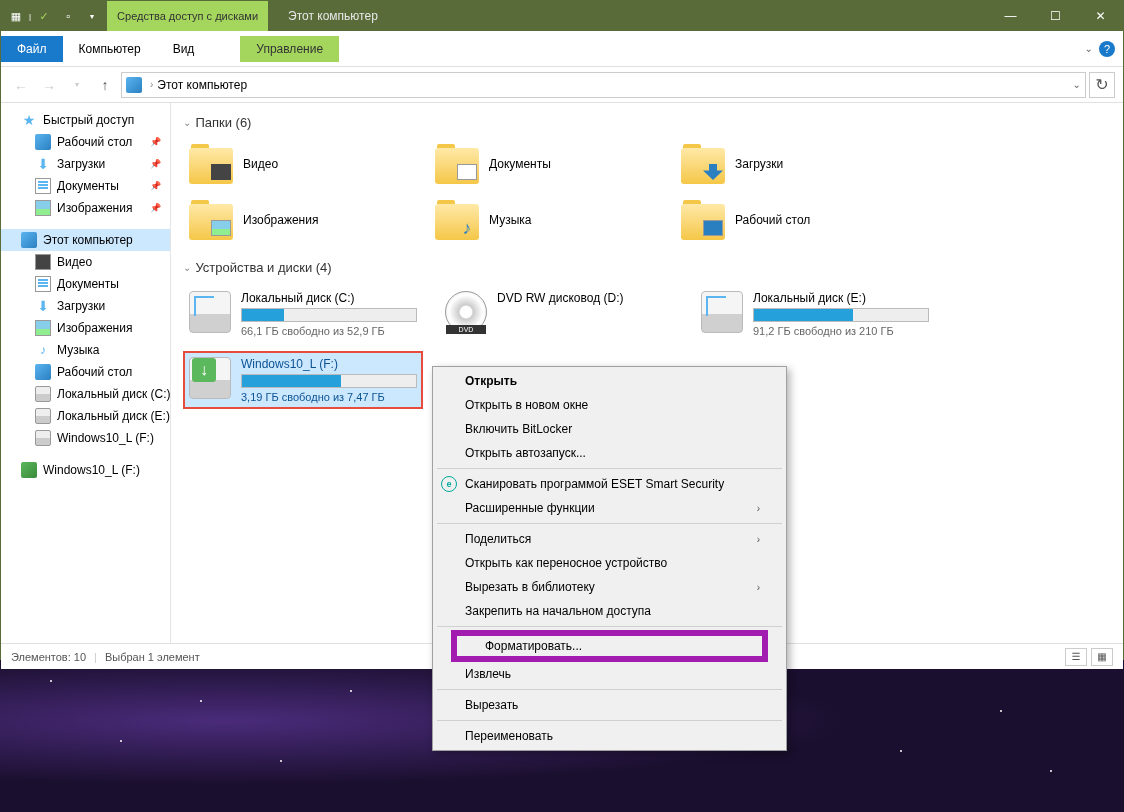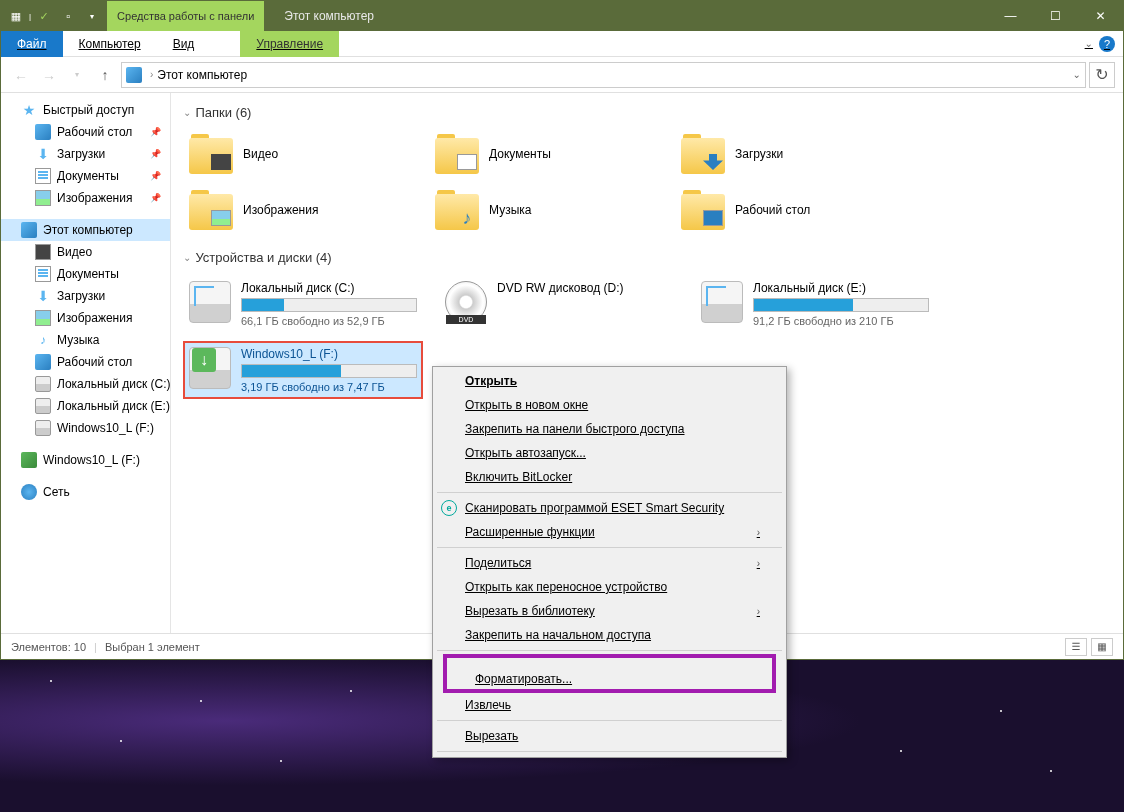--- a/index.html
+++ b/index.html
@@ -6,21 +6,21 @@
 body { width: 1124px; height: 812px; background: #1a0f2e; overflow: hidden; position: relative; }
 .window { position: absolute; top: 0; left: 0; width: 1124px; height: 660px; background: #fff; border: 1px solid #5a6b3a; }
 .titlebar { height: 30px; background: #5a6b3a; display: flex; align-items: center; color: #fff; }
 .qat { display: flex; align-items: center; gap: 2px; padding: 0 4px; }
 .qat-btn { width: 22px; height: 22px; display: flex; align-items: center; justify-content: center; font-size: 11px; color: #fff; cursor: pointer; }
 .qat-sep { color: #fff; font-size: 8px; }
 .ribbon-ctx { background: #a4d65e; color: #333; padding: 5px 10px; font-size: 11px; height: 30px; display: flex; align-items: center; }
 .title-text { margin-left: 20px; font-size: 12px; color: #e8e8e8; }
 .title-spacer { flex: 1; }
 .win-btn { width: 45px; height: 30px; display: flex; align-items: center; justify-content: center; color: #fff; cursor: pointer; font-size: 12px; }
-.ribbon { height: 26px; background: #fff; border-bottom: 1px solid #e0e0e0; display: flex; align-items: center; text-decoration: underline; }
+.ribbon { height: 36px; background: #fff; border-bottom: 1px solid #e0e0e0; display: flex; align-items: center; }
 .ribbon-tab { padding: 0 16px; font-size: 12px; height: 26px; display: flex; align-items: center; cursor: pointer; }
 .ribbon-tab.file { background: #1979ca; color: #fff; }
 .ribbon-tab.ctx { background: #a4d65e; color: #333; }
 .ribbon-right { margin-left: auto; display: flex; align-items: center; gap: 6px; padding-right: 8px; }
 .ribbon-expand { font-size: 10px; color: #666; cursor: pointer; }
 .help-icon { width: 16px; height: 16px; border-radius: 50%; background: #1979ca; color: #fff; display: flex; align-items: center; justify-content: center; font-size: 11px; cursor: pointer; }
 .navbar { height: 36px; display: flex; align-items: center; padding: 4px 8px; gap: 4px; border-bottom: 1px solid #e0e0e0; background: #fff; }
 .nav-btn { width: 24px; height: 24px; display: flex; align-items: center; justify-content: center; color: #ccc; cursor: pointer; font-size: 14px; }
 .nav-btn.enabled { color: #555; }
 .addressbar { flex: 1; height: 26px; border: 1px solid #ccc; display: flex; align-items: center; padding: 0 4px; }
@@ -75,23 +75,23 @@
 .drive-info { flex: 1; min-width: 0; }
 .drive-name { font-size: 12px; margin-bottom: 3px; }
 .drive-bar { height: 14px; border: 1px solid #bbb; background: #eee; margin-bottom: 3px; position: relative; }
 .drive-bar-fill { height: 100%; background: #26a0da; }
 .drive-free { font-size: 11px; color: #666; }
 .statusbar { height: 26px; border-top: 1px solid #e0e0e0; display: flex; align-items: center; padding: 0 10px; font-size: 11px; color: #555; background: #fff; }
 .status-sep { margin: 0 8px; color: #ccc; }
 .status-right { margin-left: auto; display: flex; gap: 4px; }
 .view-btn { width: 22px; height: 18px; border: 1px solid #ccc; cursor: pointer; display: flex; align-items: center; justify-content: center; font-size: 10px; }
 .context-menu { position: absolute; top: 366px; left: 432px; width: 355px; background: #f0f0f0; border: 1px solid #a0a0a0; box-shadow: 3px 3px 8px rgba(0,0,0,0.3); padding: 2px; font-size: 12px; z-index: 100; }
-.ctx-item { padding: 5px 24px 5px 30px; cursor: pointer; position: relative; display: flex; align-items: center; text-decoration: underline; }
+.ctx-item { padding: 5px 24px 5px 30px; cursor: pointer; position: relative; display: flex; align-items: center; }
 .ctx-item.bold { font-weight: 600; }
-.ctx-item.highlight { border: 4px solid #a21caf; margin: 0 8px; padding: 14px 22px 3px 28px; }
+.ctx-item.highlight { border: 6px solid #a21caf; margin: 0 16px; padding: 3px 22px 3px 28px; }
 .ctx-arrow { margin-left: auto; font-size: 10px; color: #555; }
 .ctx-sep { height: 1px; background: #d0d0d0; margin: 3px 2px; }
 .ctx-icon { position: absolute; left: 6px; width: 16px; height: 16px; display: flex; align-items: center; justify-content: center; }
 .eset-icon { border: 1.5px solid #00a99d; border-radius: 50%; color: #00a99d; font-size: 9px; font-weight: bold; }
 .desktop-bg { position: absolute; top: 660px; left: 0; width: 1124px; height: 152px; background: radial-gradient(ellipse at 20% 40%, #4a2b7a 0%, #1a0f2e 50%), radial-gradient(ellipse at 80% 60%, #3a1b5a 0%, transparent 40%); overflow: hidden; }
 .star { position: absolute; width: 2px; height: 2px; background: #fff; border-radius: 50%; }
 </style>
 </head>
 <body>
 
@@ -109,21 +109,21 @@
 <div class="window">
 
   <div class="titlebar">
     <div class="qat">
       <div class="qat-btn">▦</div>
       <div class="qat-sep">|</div>
       <div class="qat-btn" style="color:#a4d65e">✓</div>
       <div class="qat-btn">▫</div>
       <div class="qat-btn" style="font-size:8px">▾</div>
     </div>
-    <div class="ribbon-ctx">Средства работы с панели</div>
+    <div class="ribbon-ctx">Средства доступ с дисками</div>
     <div class="title-text">Этот компьютер</div>
     <div class="title-spacer"></div>
     <div class="win-btn">—</div>
     <div class="win-btn">☐</div>
     <div class="win-btn">✕</div>
   </div>
 
   <div class="ribbon">
     <div class="ribbon-tab file">Файл</div>
     <div class="ribbon-tab">Компьютер</div>
@@ -216,24 +216,20 @@
       <div class="nav-item lvl2">
           <span class="nav-icon icon-drive"></span>
           <span>Windows10_L (F:)</span>
         </div>
       <div class="nav-spacer"></div>
       <div class="nav-item">
           <span class="nav-icon icon-usb"></span>
           <span>Windows10_L (F:)</span>
         </div>
       <div class="nav-spacer"></div>
-      <div class="nav-item">
-          <span class="nav-icon icon-network"></span>
-          <span>Сеть</span>
-        </div>
     </div>
 
     <div class="content">
       <div class="group-header">
           <span class="group-chevron">⌄</span>
           <span>Папки (6)</span>
         </div>
       <div class="folder-grid">
         <div class="folder-item">
             <div class="folder-icon">
@@ -337,23 +333,22 @@
     <div class="status-right">
       <div class="view-btn">☰</div>
       <div class="view-btn">▦</div>
     </div>
   </div>
 </div>
 
 <div class="context-menu">
   <div class="ctx-item bold">Открыть</div>
   <div class="ctx-item">Открыть в новом окне</div>
-  <div class="ctx-item">Закрепить на панели быстрого доступа</div>
+  <div class="ctx-item">Включить BitLocker</div>
   <div class="ctx-item">Открыть автозапуск...</div>
-  <div class="ctx-item">Включить BitLocker</div>
   <div class="ctx-sep"></div>
   <div class="ctx-item">
       <span class="ctx-icon eset-icon">e</span>
       <span>Сканировать программой ESET Smart Security</span>
     </div>
   <div class="ctx-item">
       <span>Расширенные функции</span>
       <span class="ctx-arrow">›</span>
     </div>
   <div class="ctx-sep"></div>
@@ -366,14 +361,15 @@
       <span>Вырезать в библиотеку</span>
       <span class="ctx-arrow">›</span>
     </div>
   <div class="ctx-item">Закрепить на начальном доступа</div>
   <div class="ctx-sep"></div>
   <div class="ctx-item highlight">Форматировать...</div>
   <div class="ctx-item">Извлечь</div>
   <div class="ctx-sep"></div>
   <div class="ctx-item">Вырезать</div>
   <div class="ctx-sep"></div>
+  <div class="ctx-item">Переименовать</div>
 
 </div>
 
 </body></html>

